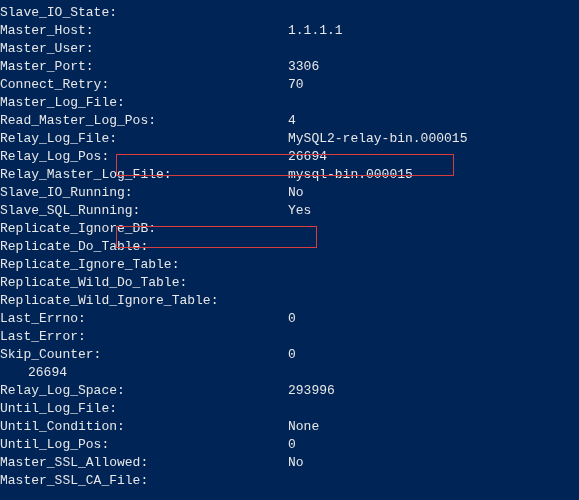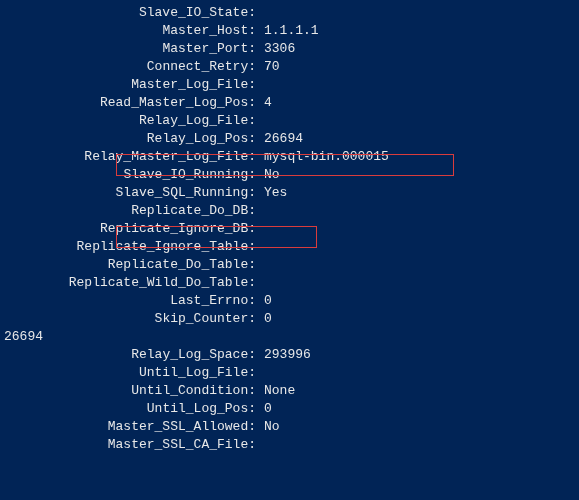--- a/index.html
+++ b/index.html
@@ -18,25 +18,26 @@
       padding-top: 4px;
     }
     .row {
       display: flex;
       line-height: 18px;
       white-space: pre;
       position: relative;
     }
     .label {
       width: 260px;
-      text-align: right;
+      text-align: left;
       padding-right: 4px;
     }
     .value {
       padding-left: 4px;
+      margin-left: 24px;
     }
     .highlight-box-1 {
       position: absolute;
       border: 1.5px solid #d93c3c;
       left: 116px;
       top: 154px;
       width: 338px;
       height: 22px;
       pointer-events: none;
     }
@@ -49,35 +50,37 @@
       height: 22px;
       pointer-events: none;
     }
   </style>
 </head>
 <body>
 
 <div id="output">
     <div class="row"><span class="label">Slave_IO_State:</span><span class="value"></span></div>
     <div class="row"><span class="label">Master_Host:</span><span class="value">1.1.1.1</span></div>
+    <div class="row"><span class="label">Master_User:</span><span class="value"></span></div>
     <div class="row"><span class="label">Master_Port:</span><span class="value">3306</span></div>
     <div class="row"><span class="label">Connect_Retry:</span><span class="value">70</span></div>
     <div class="row"><span class="label">Master_Log_File:</span><span class="value"></span></div>
     <div class="row"><span class="label">Read_Master_Log_Pos:</span><span class="value">4</span></div>
-    <div class="row"><span class="label">Relay_Log_File:</span></div>
+    <div class="row"><span class="label">Relay_Log_File:</span><span class="value">MySQL2-relay-bin.000015</span></div>
     <div class="row"><span class="label">Relay_Log_Pos:</span><span class="value">26694</span></div>
     <div class="row"><span class="label">Relay_Master_Log_File:</span><span class="value">mysql-bin.000015</span></div>
     <div class="row"><span class="label">Slave_IO_Running:</span><span class="value">No</span></div>
     <div class="row"><span class="label">Slave_SQL_Running:</span><span class="value">Yes</span></div>
-    <div class="row"><span class="label">Replicate_Do_DB:</span><span class="value"></span></div>
     <div class="row"><span class="label">Replicate_Ignore_DB:</span><span class="value"></span></div>
+    <div class="row"><span class="label">Replicate_Do_Table:</span><span class="value"></span></div>
     <div class="row"><span class="label">Replicate_Ignore_Table:</span><span class="value"></span></div>
-    <div class="row"><span class="label">Replicate_Do_Table:</span><span class="value"></span></div>
     <div class="row"><span class="label">Replicate_Wild_Do_Table:</span><span class="value"></span></div>
+    <div class="row"><span class="label">Replicate_Wild_Ignore_Table:</span><span class="value"></span></div>
     <div class="row"><span class="label">Last_Errno:</span><span class="value">0</span></div>
+    <div class="row"><span class="label">Last_Error:</span><span class="value"></span></div>
     <div class="row"><span class="label">Skip_Counter:</span><span class="value">0</span></div>
     <div class="row"><span class="value">26694</span></div>
     <div class="row"><span class="label">Relay_Log_Space:</span><span class="value">293996</span></div>
     <div class="row"><span class="label">Until_Log_File:</span><span class="value"></span></div>
     <div class="row"><span class="label">Until_Condition:</span><span class="value">None</span></div>
     <div class="row"><span class="label">Until_Log_Pos:</span><span class="value">0</span></div>
     <div class="row"><span class="label">Master_SSL_Allowed:</span><span class="value">No</span></div>
     <div class="row"><span class="label">Master_SSL_CA_File:</span><span class="value"></span></div>
   </div>
 

